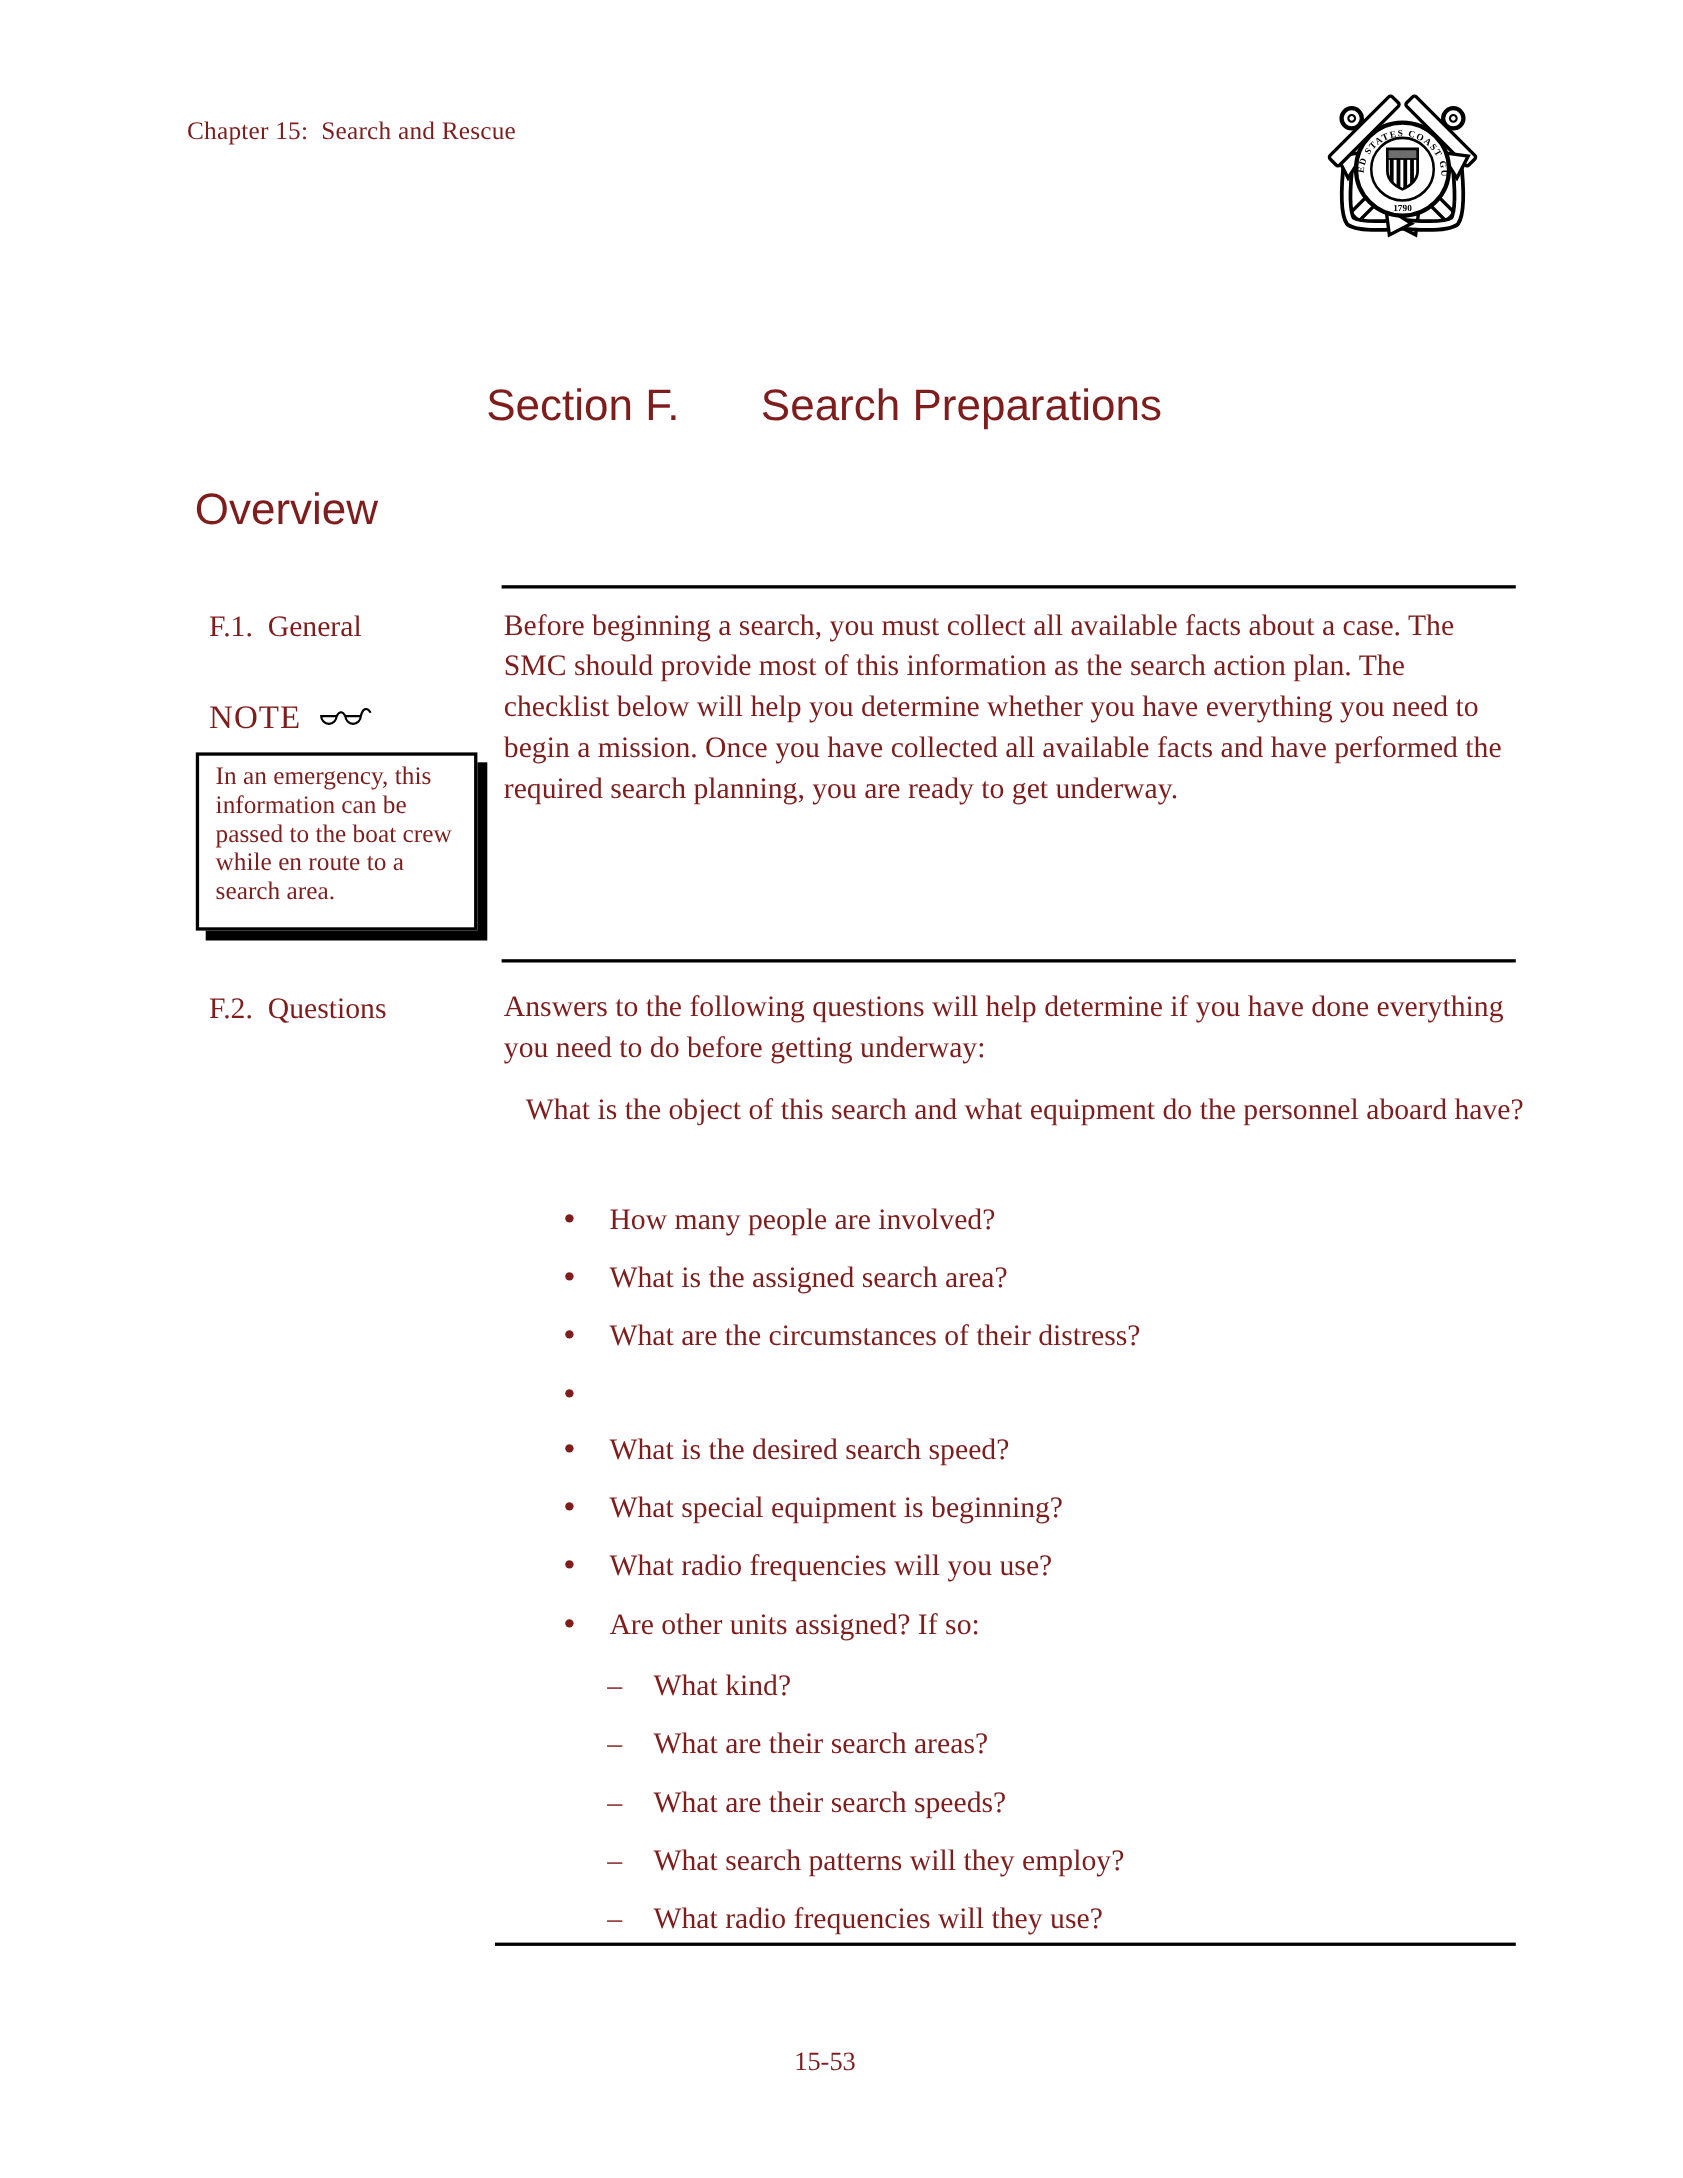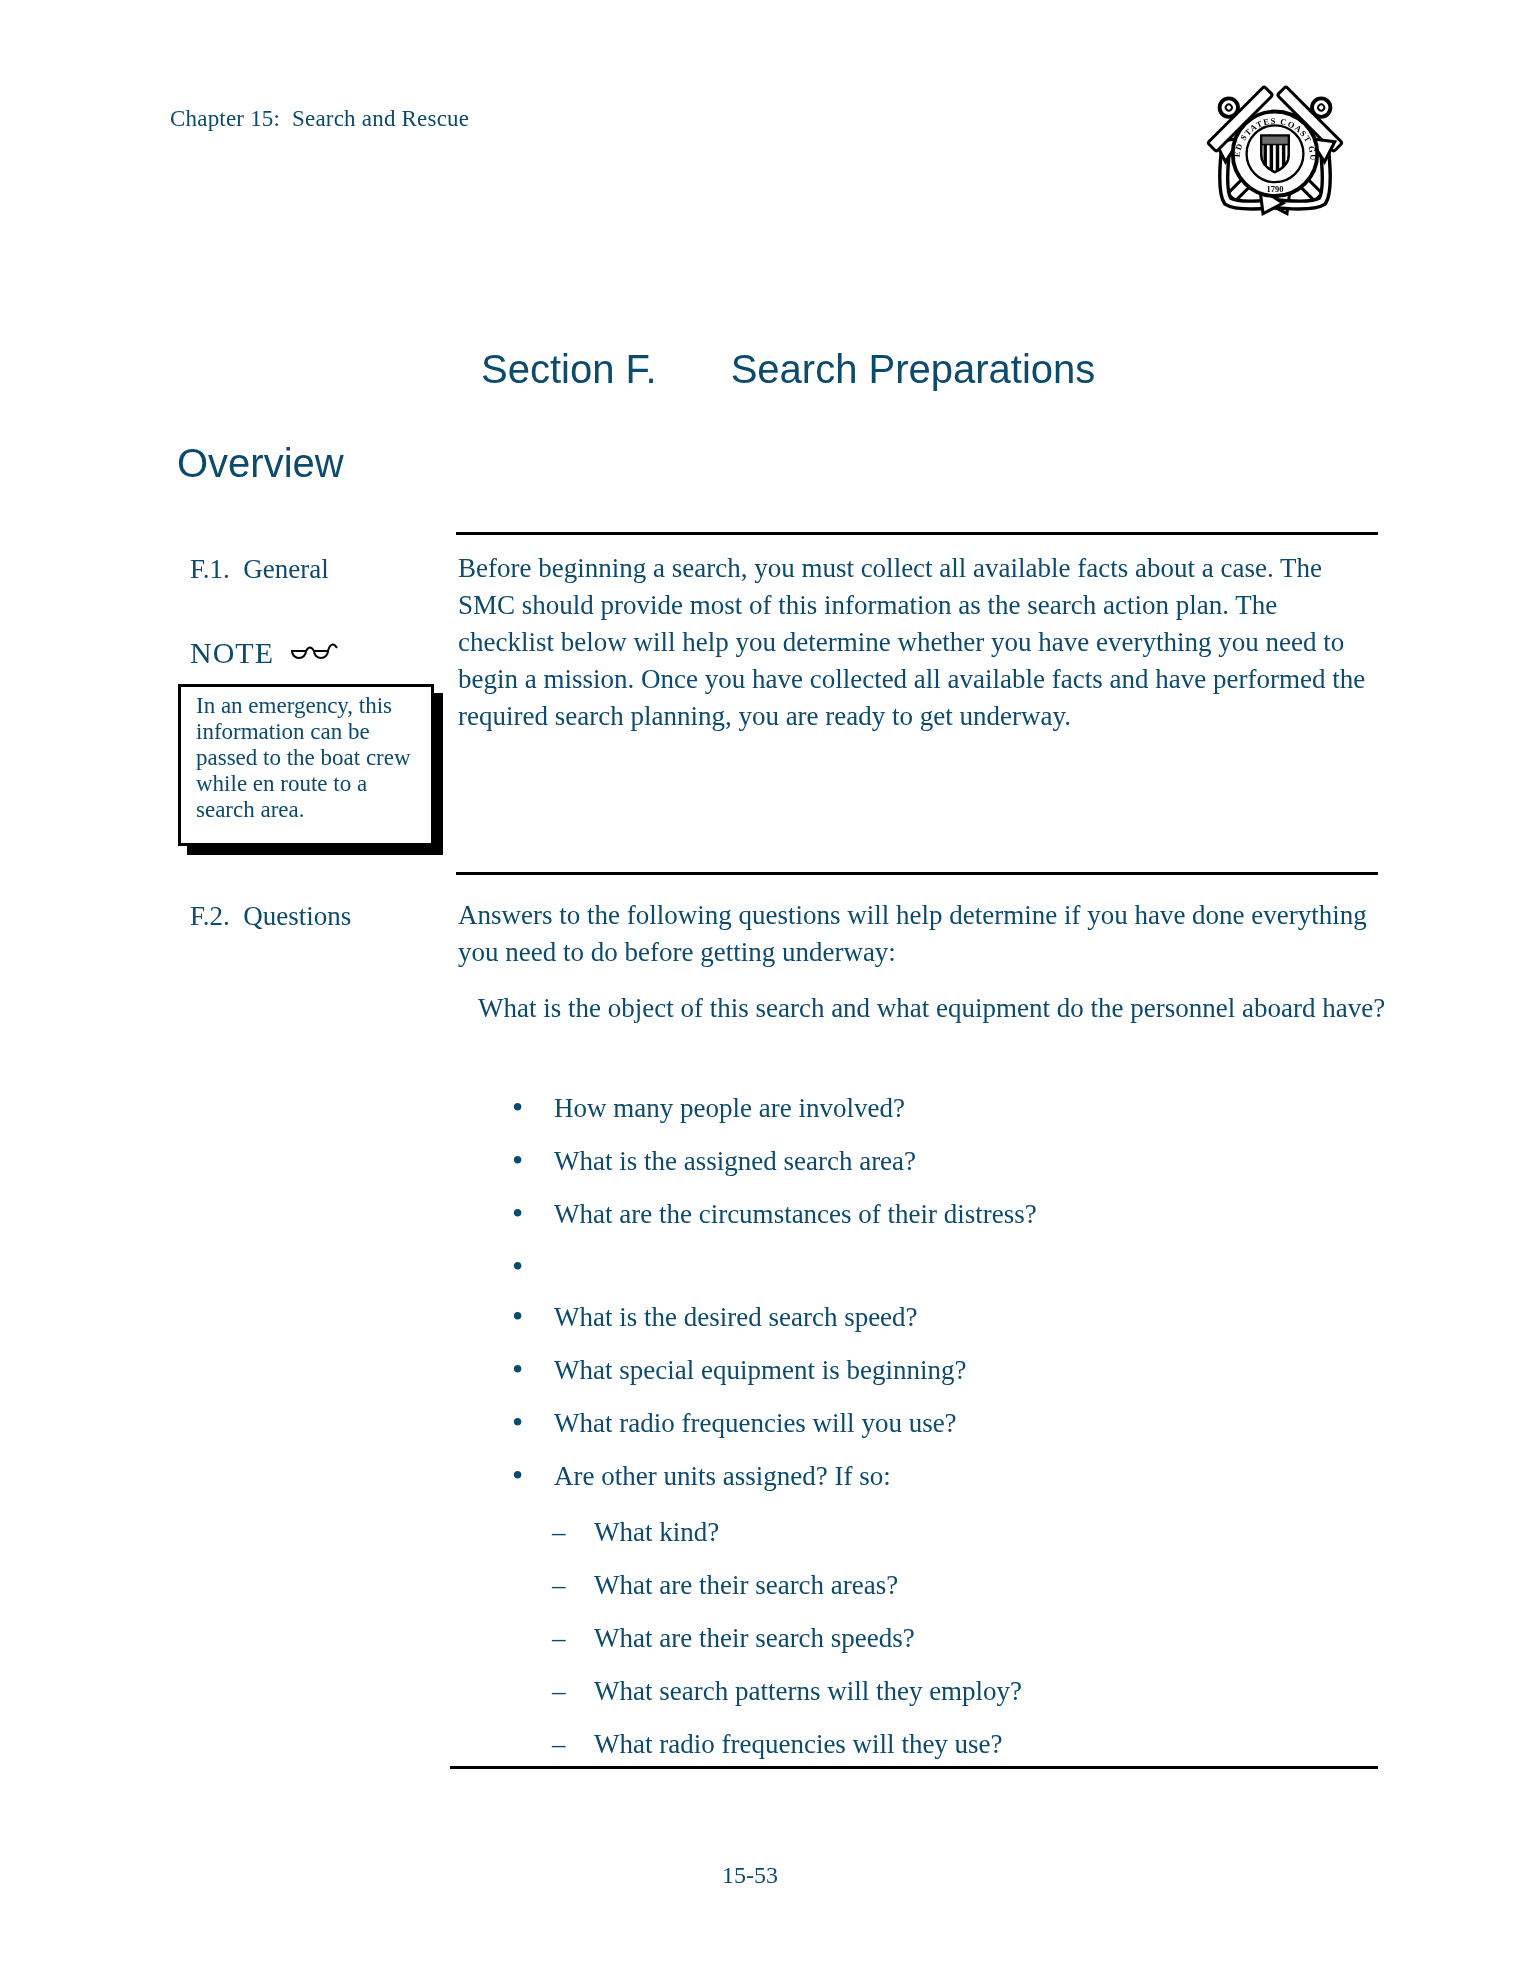--- a/index.html
+++ b/index.html
@@ -1,21 +1,21 @@
 <!DOCTYPE html>
 <html><head>
 <meta charset="utf-8">
 <style>
   html, body { margin: 0; padding: 0; background: #e8e8e8; }
   .page {
     position: relative;
     width: 1530px;
     height: 1980px;
     background: #ffffff;
-    color: #0c4a6e;
+    color: #7f1d1d;
     font-family: "Liberation Serif", serif;
     margin: 0 auto;
     overflow: hidden;
     text-decoration: underline;
   }
   .pre { white-space: pre-wrap; }
 
   .chapter-header {
     position: absolute;
     left: 170px; top: 106px;
@@ -26,21 +26,20 @@
   .seal { position: absolute; left: 1198px; top: 80px; width: 154px; height: 146px; }
   .seal svg { width: 100%; height: 100%; }
   .seal .ringtext { font-family: "Liberation Serif", serif; font-weight: bold; }
 
   .section-title {
     position: absolute;
     left: 442px; top: 347px;
     font-family: "Liberation Sans", sans-serif;
     font-size: 40px;
     white-space: nowrap;
-    margin-left: 39px;
   }
   .section-title .name { margin-left: 74px; }
 
   .overview-heading {
     position: absolute;
     left: 177px; top: 441px;
     font-family: "Liberation Sans", sans-serif;
     font-size: 40px;
   }
 

